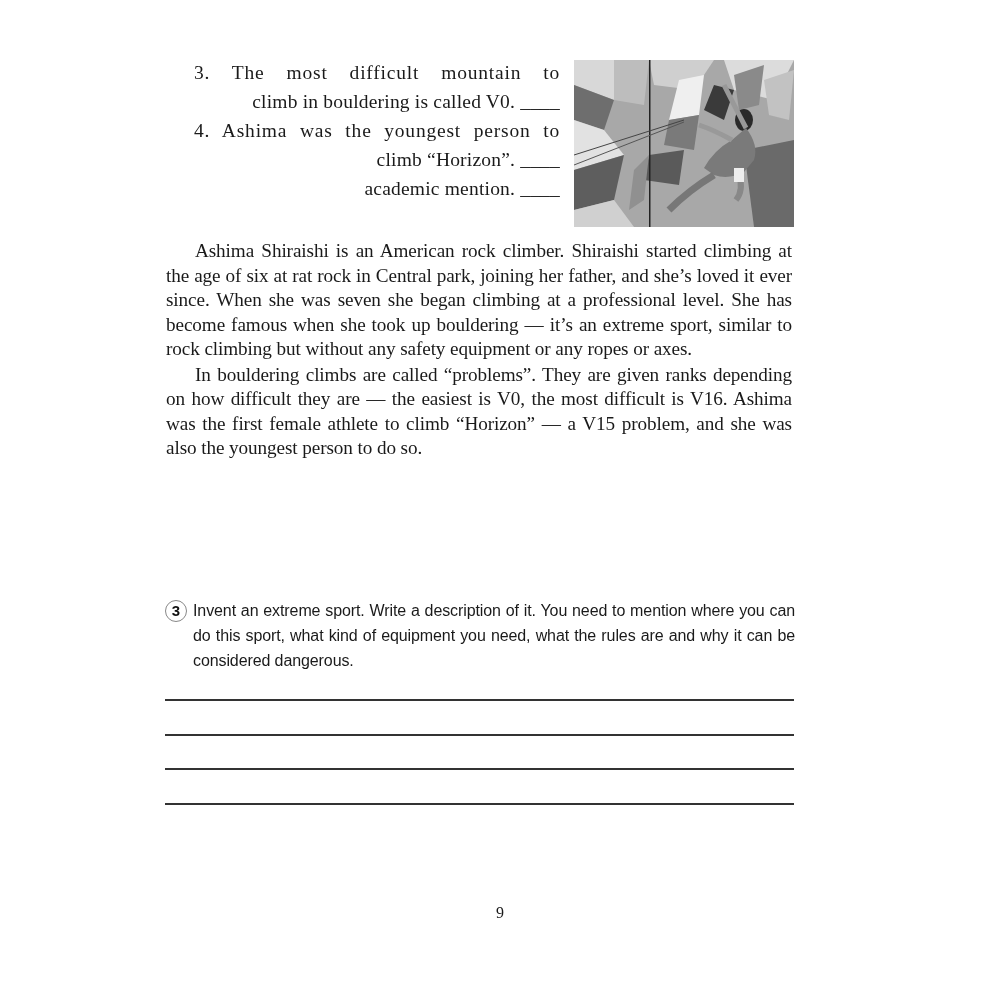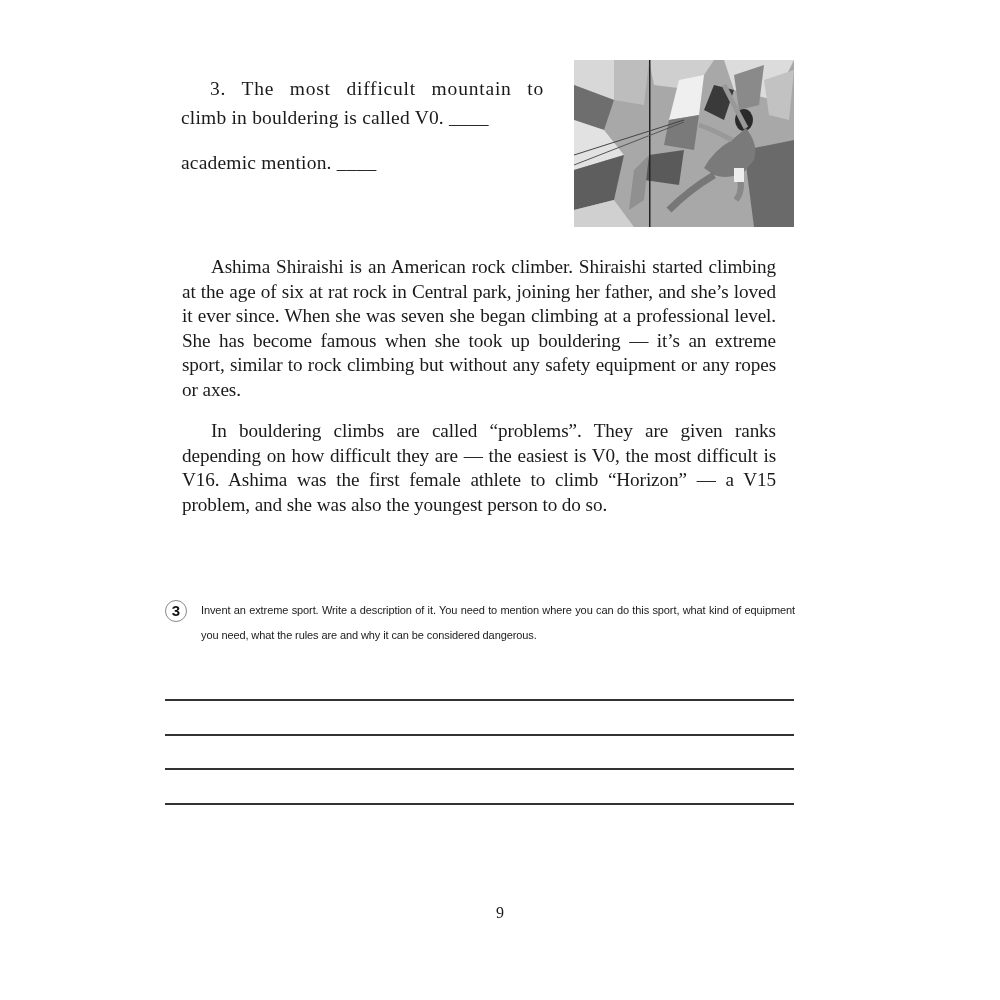--- a/index.html
+++ b/index.html
@@ -1,45 +1,49 @@
 <!DOCTYPE html>
 <html><head>
 <meta charset="utf-8">
 <style>
   html, body { margin: 0; padding: 0; background: #ffffff; }
   body { width: 1000px; height: 1000px; position: relative; overflow: hidden; color: #1a1a1a; }
   .serif { font-family: "Liberation Serif", "DejaVu Serif", serif; }
   .sans { font-family: "Liberation Sans", "DejaVu Sans", sans-serif; }
 
   .top-block { position: absolute; left: 165px; top: 58px; width: 395px; }
-  .q-item { font-size: 19.5px; line-height: 29px; margin: 16px; }
+  .q-item { font-size: 19.5px; line-height: 29px; margin: 0; }
   .q-item .first { display: block; text-indent: 29px; text-align: justify; text-align-last: justify; letter-spacing: 0.8px; }
-  .q-item .second { display: block; letter-spacing: 0.2px; }
+  .q-item .second { display: block; letter-spacing: 0.2px; text-align: right; }
 
   .photo { position: absolute; left: 574px; top: 60px; width: 220px; height: 167px; overflow: hidden; background: #9a9a9a; }
 
   .article { position: absolute; left: 165px; top: 238px; width: 628px; }
-  .article p { font-size: 19.2px; line-height: 24.5px; margin: 17px; text-align: justify; text-indent: 29px; letter-spacing: -0.1px; }
+  .article p { font-size: 19.2px; line-height: 24.5px; margin: 1px; text-align: justify; text-indent: 29px; letter-spacing: -0.1px; }
 
   .task { position: absolute; left: 165px; top: 598px; width: 630px; }
   .task-num { position: absolute; left: 0; top: 2px; width: 20px; height: 20px; border: 1.5px solid #888; border-radius: 50%;
               font-weight: bold; font-size: 15px; line-height: 20px; text-align: center; color: #111; background: #fff; }
-  .task-text { margin-left: 36px; font-size: 11px; line-height: 25px; text-align: justify; letter-spacing: -0.1px; }
+  .task-text { margin-left: 28px; font-size: 16px; line-height: 25px; text-align: justify; letter-spacing: -0.1px; }
 
   .write-line { position: absolute; left: 165px; width: 629px; height: 0; border-top: 2px solid #333; }
 
   .page-num { position: absolute; left: 0; width: 100%; top: 904px; text-align: center; font-size: 16px; }
 </style>
 </head>
 <body>
 
 <div class="top-block serif">
   <div class="q-item">
     <span class="first">3. The most difficult mountain to</span>
     <span class="second">climb in bouldering is called V0. ____</span>
+  </div>
+  <div class="q-item">
+    <span class="first">4. Ashima was the youngest person to</span>
+    <span class="second">climb “Horizon”. ____</span>
   </div>
   <div class="q-item">
     <span class="second">academic mention. ____</span>
   </div>
 </div>
 
 <div class="photo" title="Black and white photo of a female climber on an indoor bouldering wall">
   <svg width="220" height="167" viewBox="0 0 220 167" xmlns="http://www.w3.org/2000/svg">
     <rect width="220" height="167" fill="#a8a8a8"></rect>
     <polygon points="0,0 70,0 40,40 0,25" fill="#d8d8d8"></polygon>

